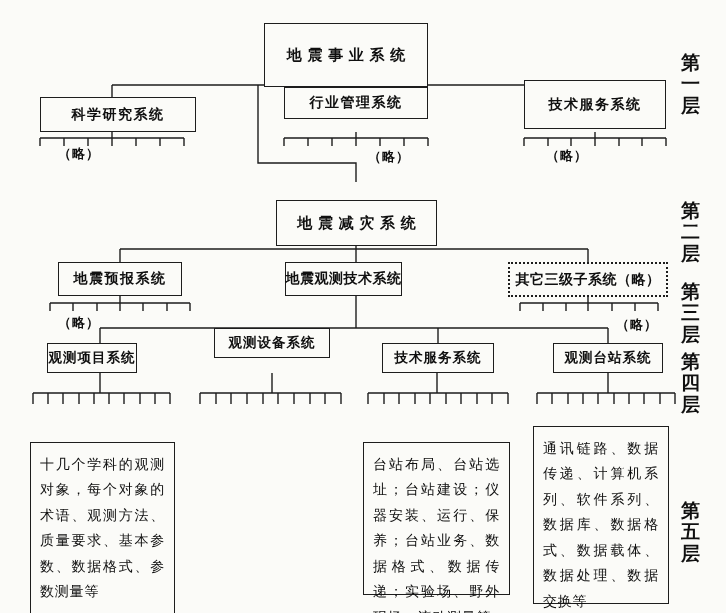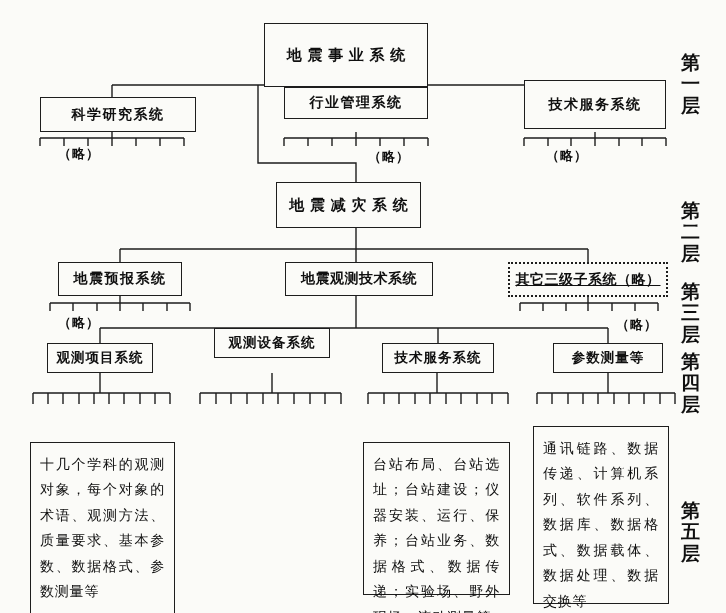--- a/index.html
+++ b/index.html
@@ -14,21 +14,21 @@
     overflow:hidden;
   }
   .stage svg{position:absolute;left:0;top:0;color:var(--line);}
   .box{
     position:absolute;box-sizing:border-box;border:1.5px solid var(--line);
     background:var(--background);display:flex;align-items:center;justify-content:center;
     font-weight:700;font-size:14px;letter-spacing:1.5px;white-space:nowrap;z-index:2;
   }
   .box.big{font-size:15px;letter-spacing:.38em;padding-left:.38em;}
   .box.mid{font-size:13.5px;letter-spacing:1px;}
-  .box.dotted{border-style:dotted;border-width:2px;letter-spacing:.5px;text-decoration:underline;}
+  .box.dotted{border-style:dotted;border-width:2px;letter-spacing:.5px;}
   .box.detail{
     display:block;white-space:normal;font-weight:400;font-size:14px;
     letter-spacing:.8px;line-height:1.82;text-align:justify;text-justify:inter-character;
     padding:9px 9px;z-index:2;margin-top:30px;
   }
   .omit{
     position:absolute;font-size:13px;font-weight:700;letter-spacing:1px;z-index:2;
   }
   .layer-label{
     position:absolute;width:15px;font-size:19px;font-weight:700;line-height:1.12;
@@ -74,33 +74,33 @@
   <div class="box big" style="left:264px;top:23px;width:164px;height:64px">地震事业系统</div>
 
   <div class="box" style="left:40px;top:97px;width:156px;height:35px">科学研究系统</div>
   <div class="box" style="left:284px;top:87px;width:144px;height:32px">行业管理系统</div>
   <div class="box" style="left:524px;top:80px;width:142px;height:49px">技术服务系统</div>
 
   <div class="omit" style="left:58px;top:145px">（略）</div>
   <div class="omit" style="left:368px;top:148px">（略）</div>
   <div class="omit" style="left:546px;top:147px">（略）</div>
 
-  <div class="box big" style="left:276px;top:182px;width:145px;height:46px">地震减灾系统</div>
+  <div class="box big" style="left:276px;top:200px;width:161px;height:46px">地震减灾系统</div>
 
   <div class="box" style="left:58px;top:262px;width:124px;height:34px">地震预报系统</div>
-  <div class="box" style="left:285px;top:262px;width:148px;height:34px;letter-spacing:.5px">地震观测技术系统</div>
+  <div class="box" style="left:285px;top:262px;width:117px;height:34px;letter-spacing:.5px">地震观测技术系统</div>
   <div class="box dotted" style="left:508px;top:262px;width:160px;height:35px">其它三级子系统（略）</div>
 
   <div class="omit" style="left:58px;top:314px">（略）</div>
   <div class="omit" style="left:616px;top:316px">（略）</div>
 
-  <div class="box mid" style="left:47px;top:343px;width:106px;height:30px">观测项目系统</div>
+  <div class="box mid" style="left:47px;top:343px;width:90px;height:30px">观测项目系统</div>
   <div class="box mid" style="left:214px;top:328px;width:116px;height:30px">观测设备系统</div>
   <div class="box mid" style="left:382px;top:343px;width:112px;height:30px">技术服务系统</div>
-  <div class="box mid" style="left:553px;top:343px;width:110px;height:30px">参数测量等</div>
+  <div class="box mid" style="left:553px;top:343px;width:110px;height:30px">观测台站系统</div>
 
   <div class="box detail" style="left:30px;top:412px;width:145px;height:178px">十几个学科的观测对象，每个对象的术语、观测方法、质量要求、基本参数、数据格式、参数测量等</div>
   <div class="box detail" style="left:363px;top:412px;width:147px;height:153px">台站布局、台站选址；台站建设；仪器安装、运行、保养；台站业务、数据格式、数据传递；实验场、野外现场、流动测量等</div>
   <div class="box detail" style="left:533px;top:396px;width:136px;height:178px">通讯链路、数据传递、计算机系列、软件系列、数据库、数据格式、数据载体、数据处理、数据交换等</div>
 
   <div class="layer-label" style="left:681px;top:27px">第一层</div>
   <div class="layer-label" style="left:681px;top:175px">第二层</div>
   <div class="layer-label" style="left:681px;top:256px">第三层</div>
   <div class="layer-label" style="left:681px;top:326px">第四层</div>
   <div class="layer-label" style="left:681px;top:475px">第五层</div>

